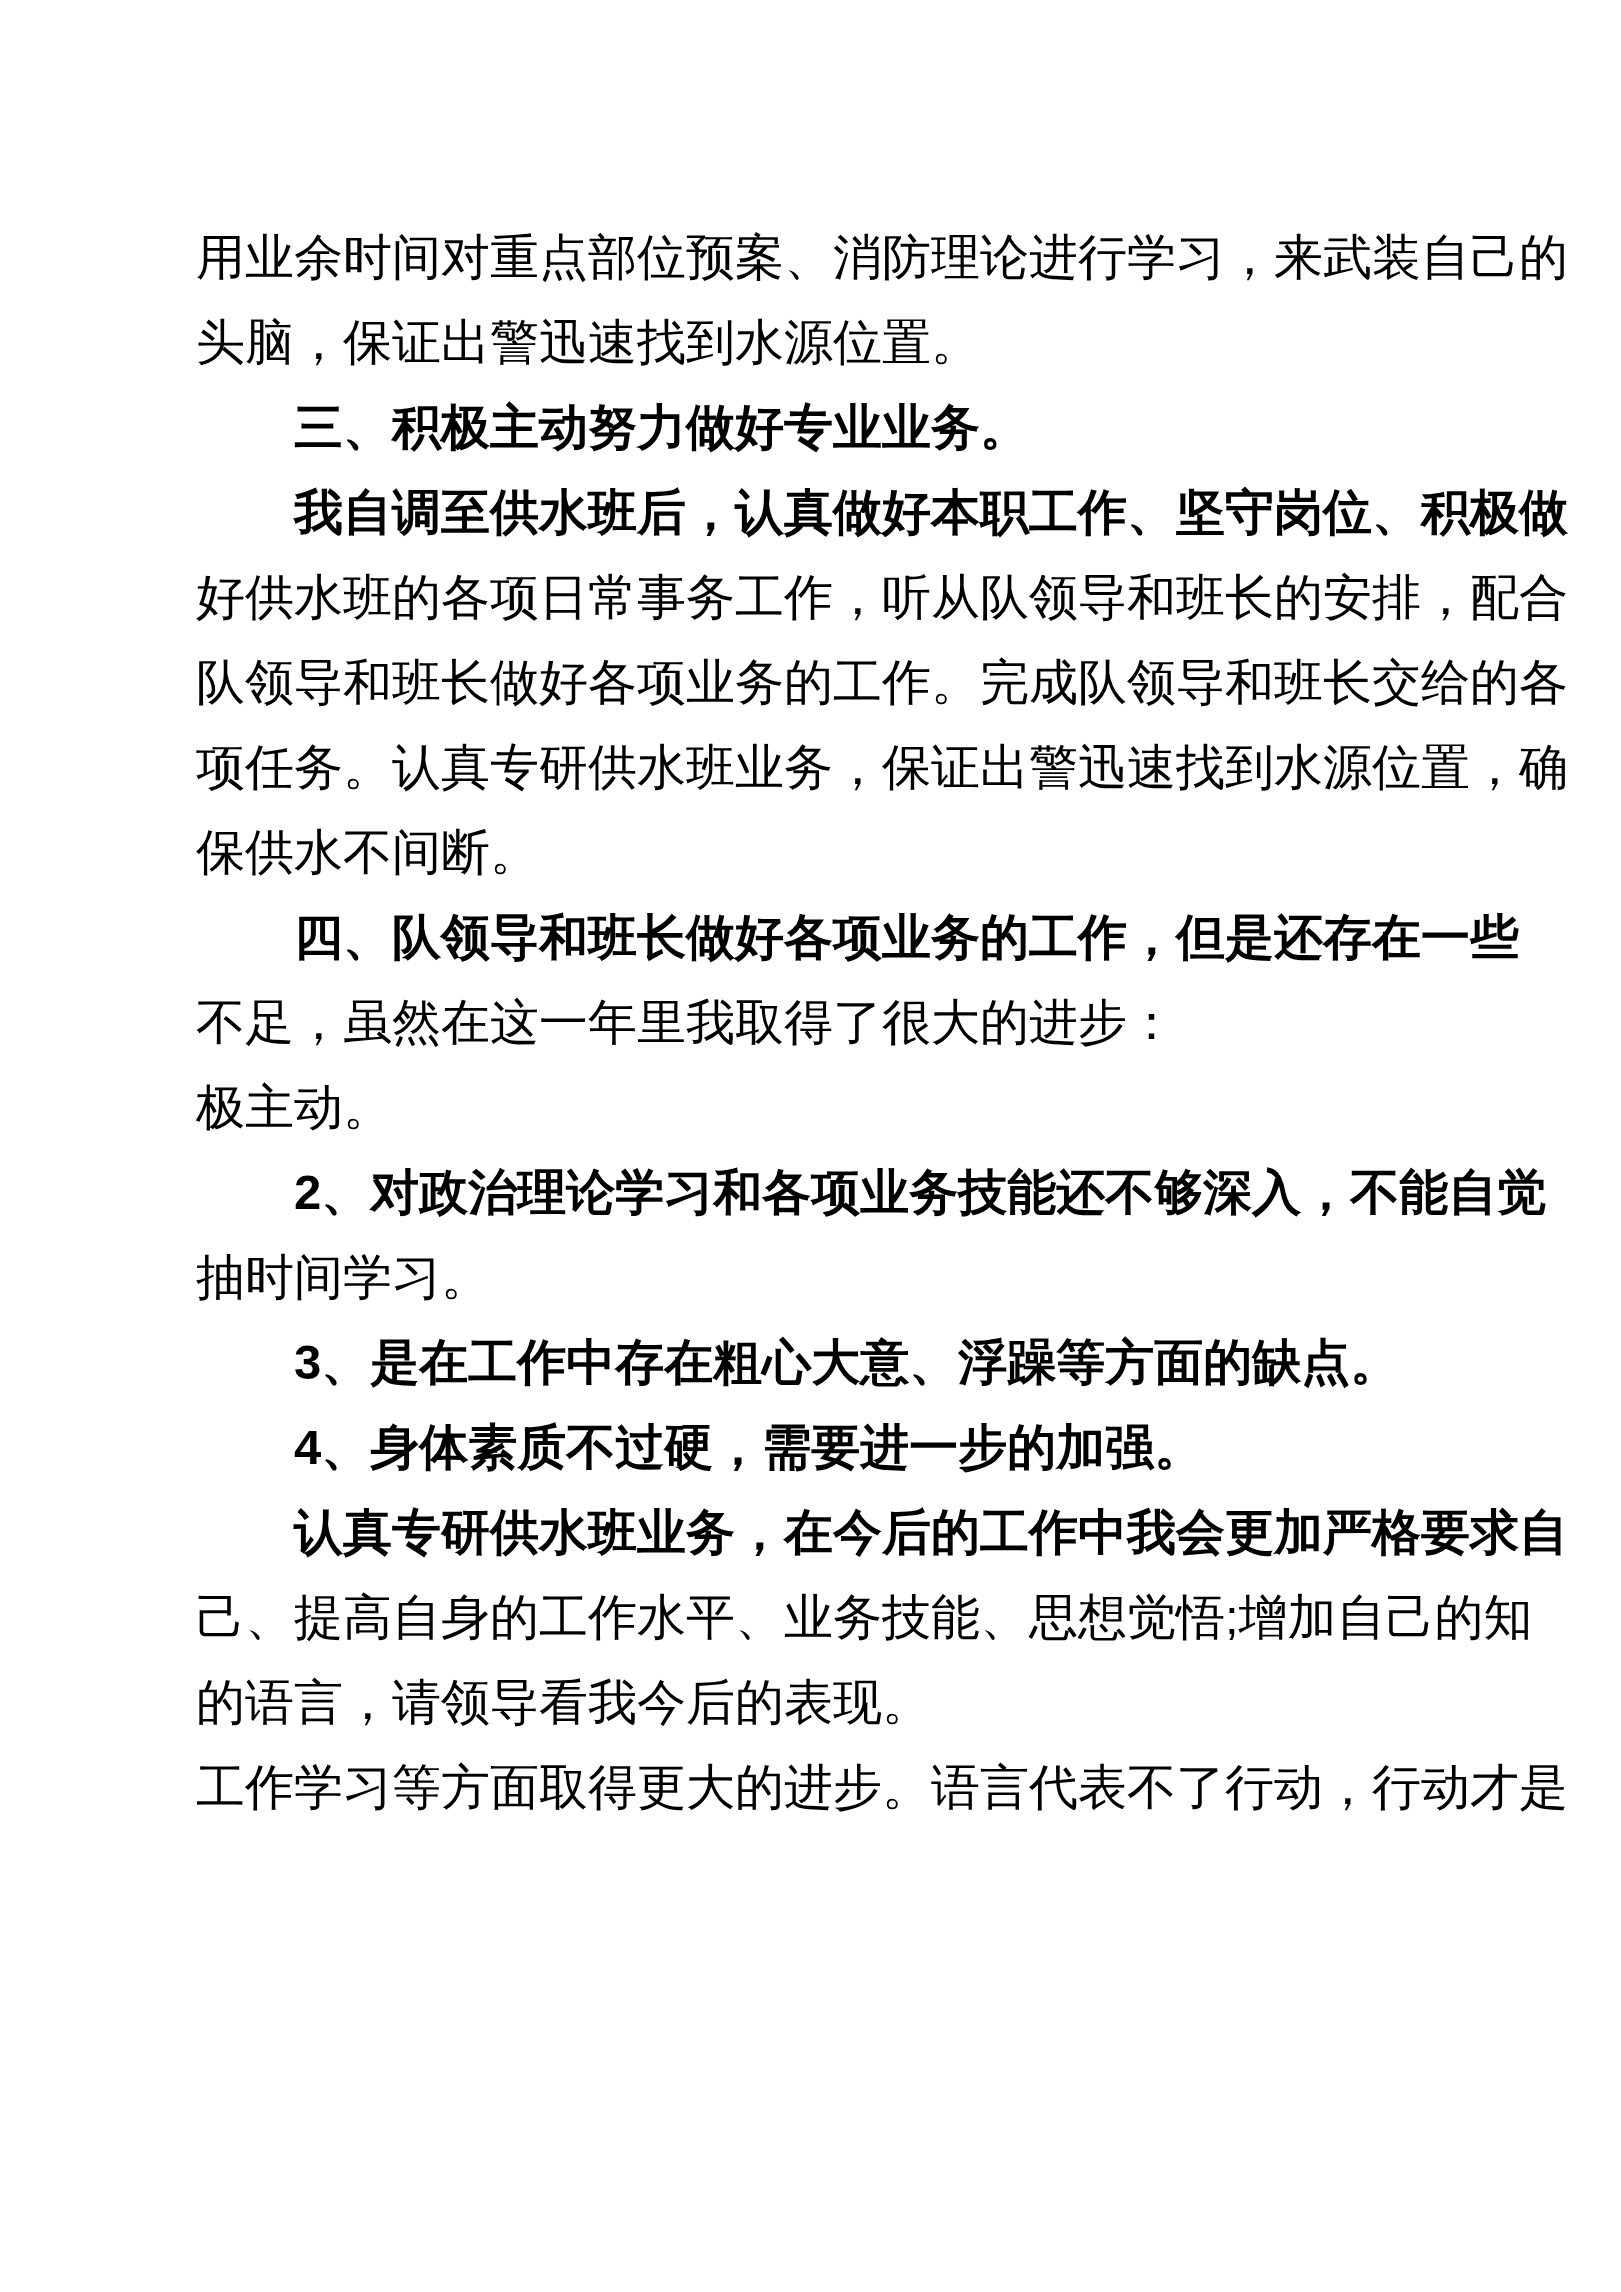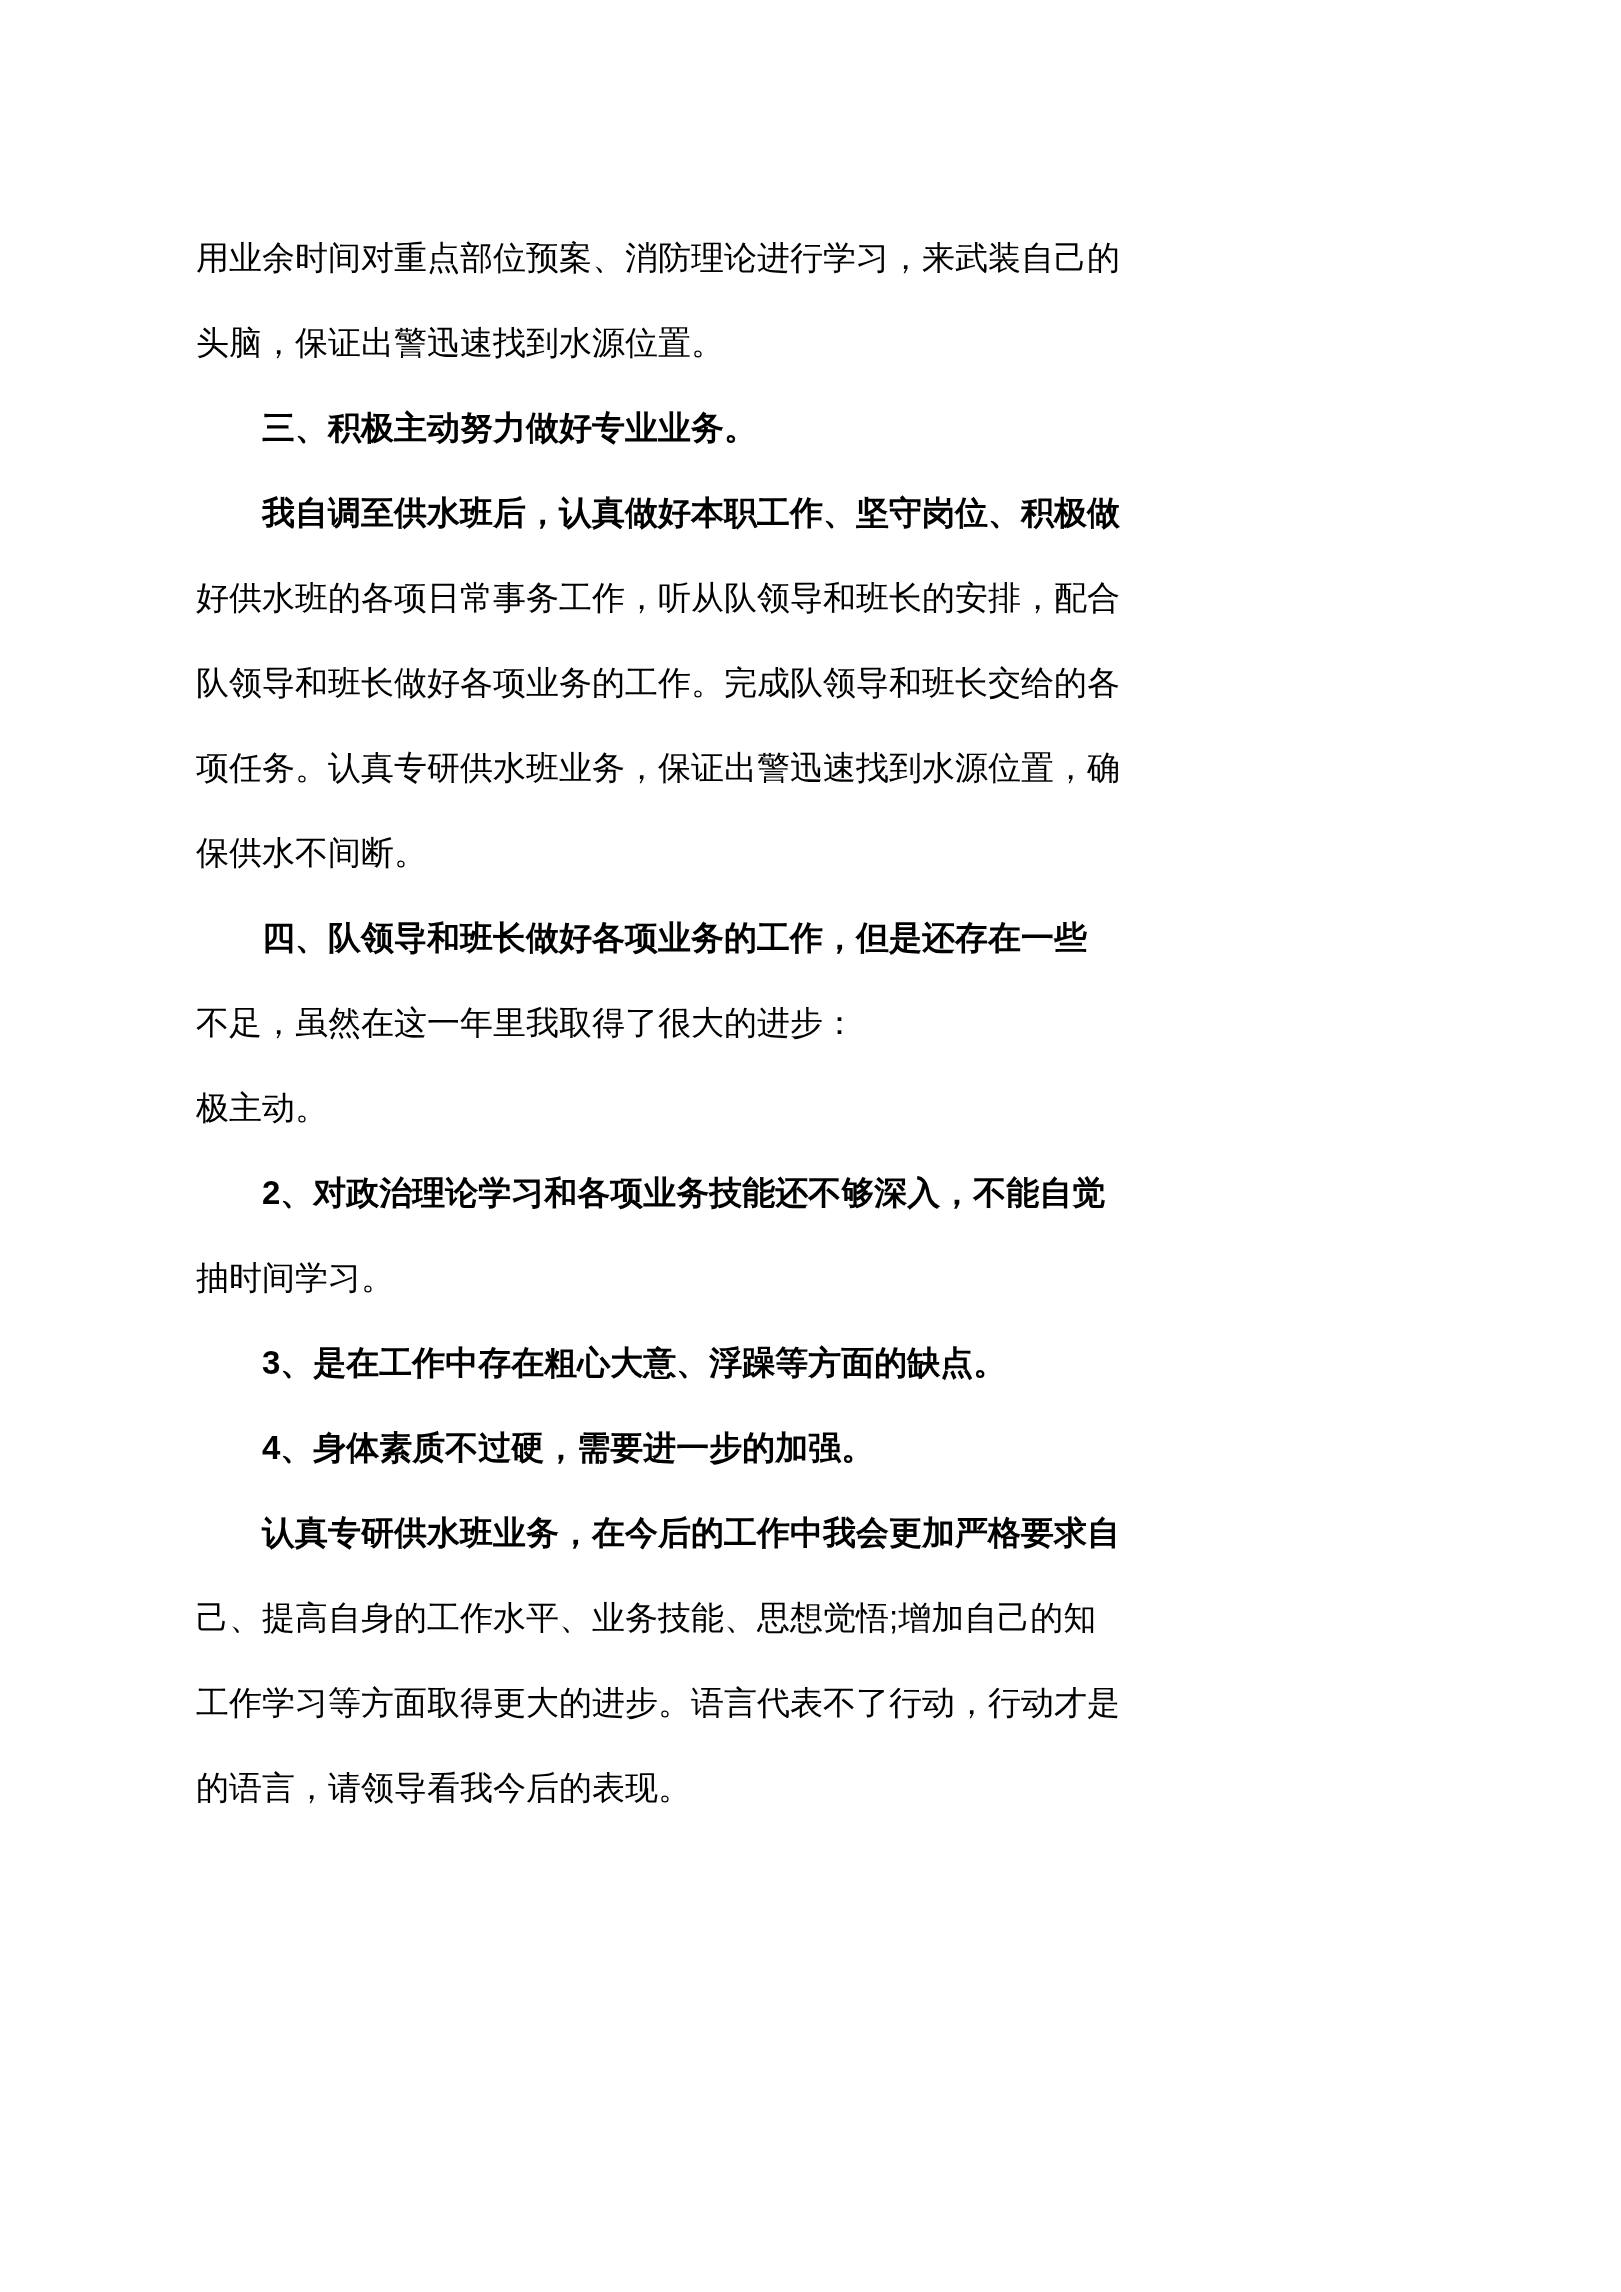--- a/index.html
+++ b/index.html
@@ -14,21 +14,21 @@
     background: #ffffff;
     overflow: hidden;
     font-family: "Liberation Sans", sans-serif;
   }
   .content {
     position: absolute;
     left: 196px;
     top: 215px;
     width: 1229px;
     color: #000000;
-    font-size: 33px;
+    font-size: 49px;
     line-height: 85px;
     text-align: left;
     letter-spacing: 0;
   }
   .line {
     white-space: nowrap;
   }
   .ind {
     text-indent: 2em;
     font-weight: bold;
@@ -49,17 +49,17 @@
     <div class="line">保供水不间断。</div>
     <div class="line ind">四、队领导和班长做好各项业务的工作，但是还存在一些</div>
     <div class="line">不足，虽然在这一年里我取得了很大的进步：</div>
     <div class="line">极主动。</div>
     <div class="line ind">2、对政治理论学习和各项业务技能还不够深入，不能自觉</div>
     <div class="line">抽时间学习。</div>
     <div class="line ind">3、是在工作中存在粗心大意、浮躁等方面的缺点。</div>
     <div class="line ind">4、身体素质不过硬，需要进一步的加强。</div>
     <div class="line ind">认真专研供水班业务，在今后的工作中我会更加严格要求自</div>
     <div class="line">己、提高自身的工作水平、业务技能、思想觉悟;增加自己的知</div>
+    <div class="line">的语言，请领导看我今后的表现。</div>
     <div class="line">工作学习等方面取得更大的进步。语言代表不了行动，行动才是</div>
-    <div class="line">的语言，请领导看我今后的表现。</div>
   </div>
 </div>
 
 
 </body></html>

